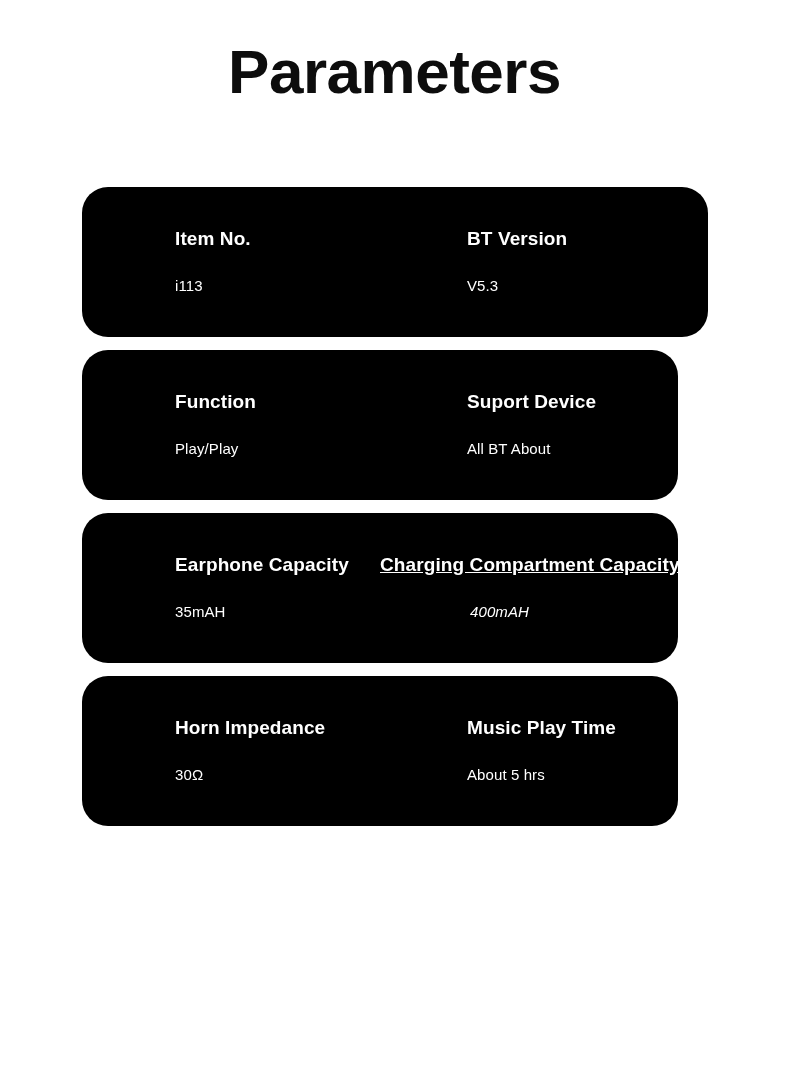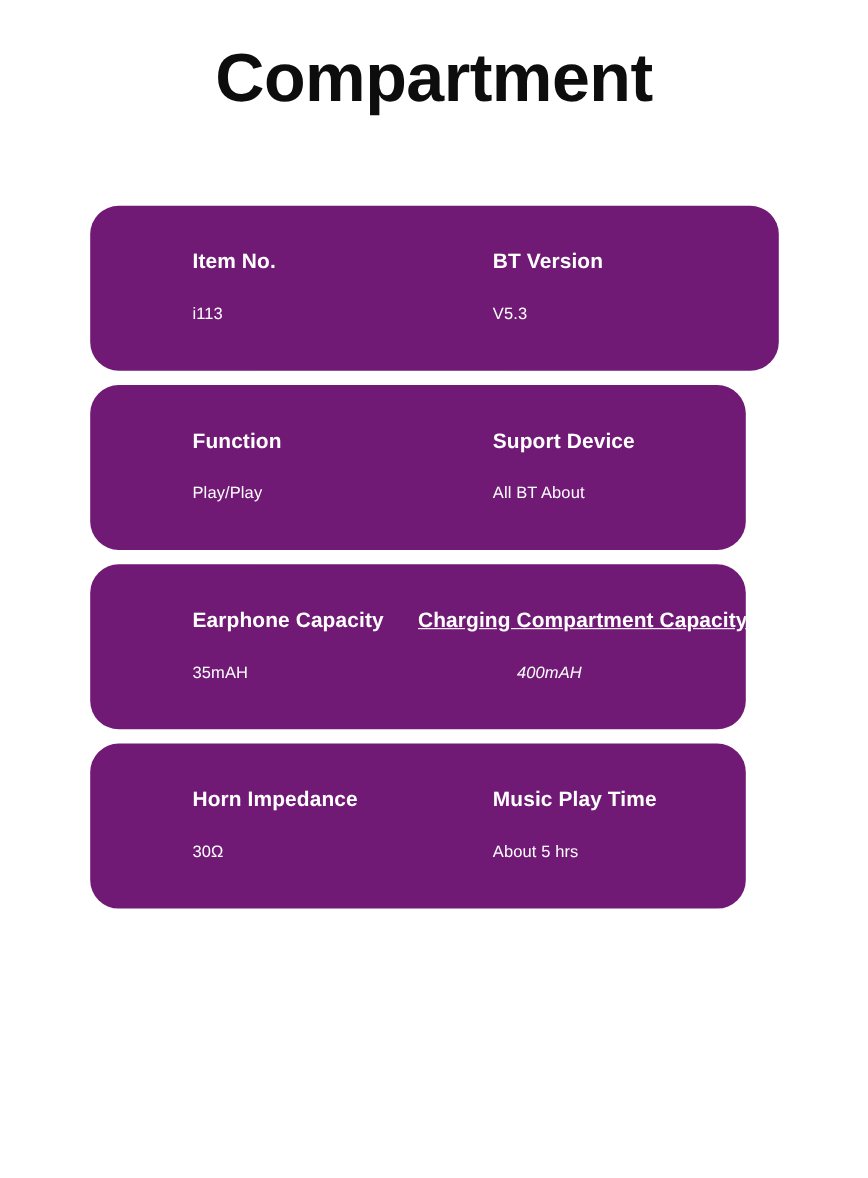--- a/index.html
+++ b/index.html
@@ -44,21 +44,21 @@
     width: 626px;
   }
 
   .param-card {
     position: relative;
     box-sizing: border-box;
     width: 626px;
     height: 150px;
     margin-bottom: 13px;
     border-radius: 26px;
-    background: #701a75;
+    background: #000000;
     overflow: hidden;
   }
   .param-card:last-child {
     margin-bottom: 0;
   }
 
   
   .param-card.narrow {
     width: 596px;
     padding-left: 17px;
@@ -74,21 +74,21 @@
   .row-values  { top: 91px; }
 
   .cell {
     position: absolute;
     white-space: nowrap;
     color: #ffffff;
     line-height: 1;
   }
 
   .cell.col-left  { left: 93px; }
-  .cell.col-right { left: 366px; }
+  .cell.col-right { left: 385px; }
 
   
   .param-card.wide-label .cell.col-right.label { left: 298px; text-decoration: underline; }
   .param-card.wide-label .cell.col-right.value { left: 388px; font-style: italic; }
 
   .label {
     font-size: 19px;
     font-weight: 700;
     letter-spacing: 0.1px;
   }
@@ -97,21 +97,21 @@
     font-size: 15px;
     font-weight: 400;
     letter-spacing: 0.1px;
   }
 </style>
 </head>
 <body>
 
 <div class="page">
 
-  <div class="page-title">Compartment</div>
+  <div class="page-title">Parameters</div>
 
   <div class="cards">
 
     <div class="param-card">
       <div class="row row-labels">
         <div class="cell col-left label">Item No.</div>
         <div class="cell col-right label">BT Version</div>
       </div>
       <div class="row row-values">
         <div class="cell col-left value">i113</div>

